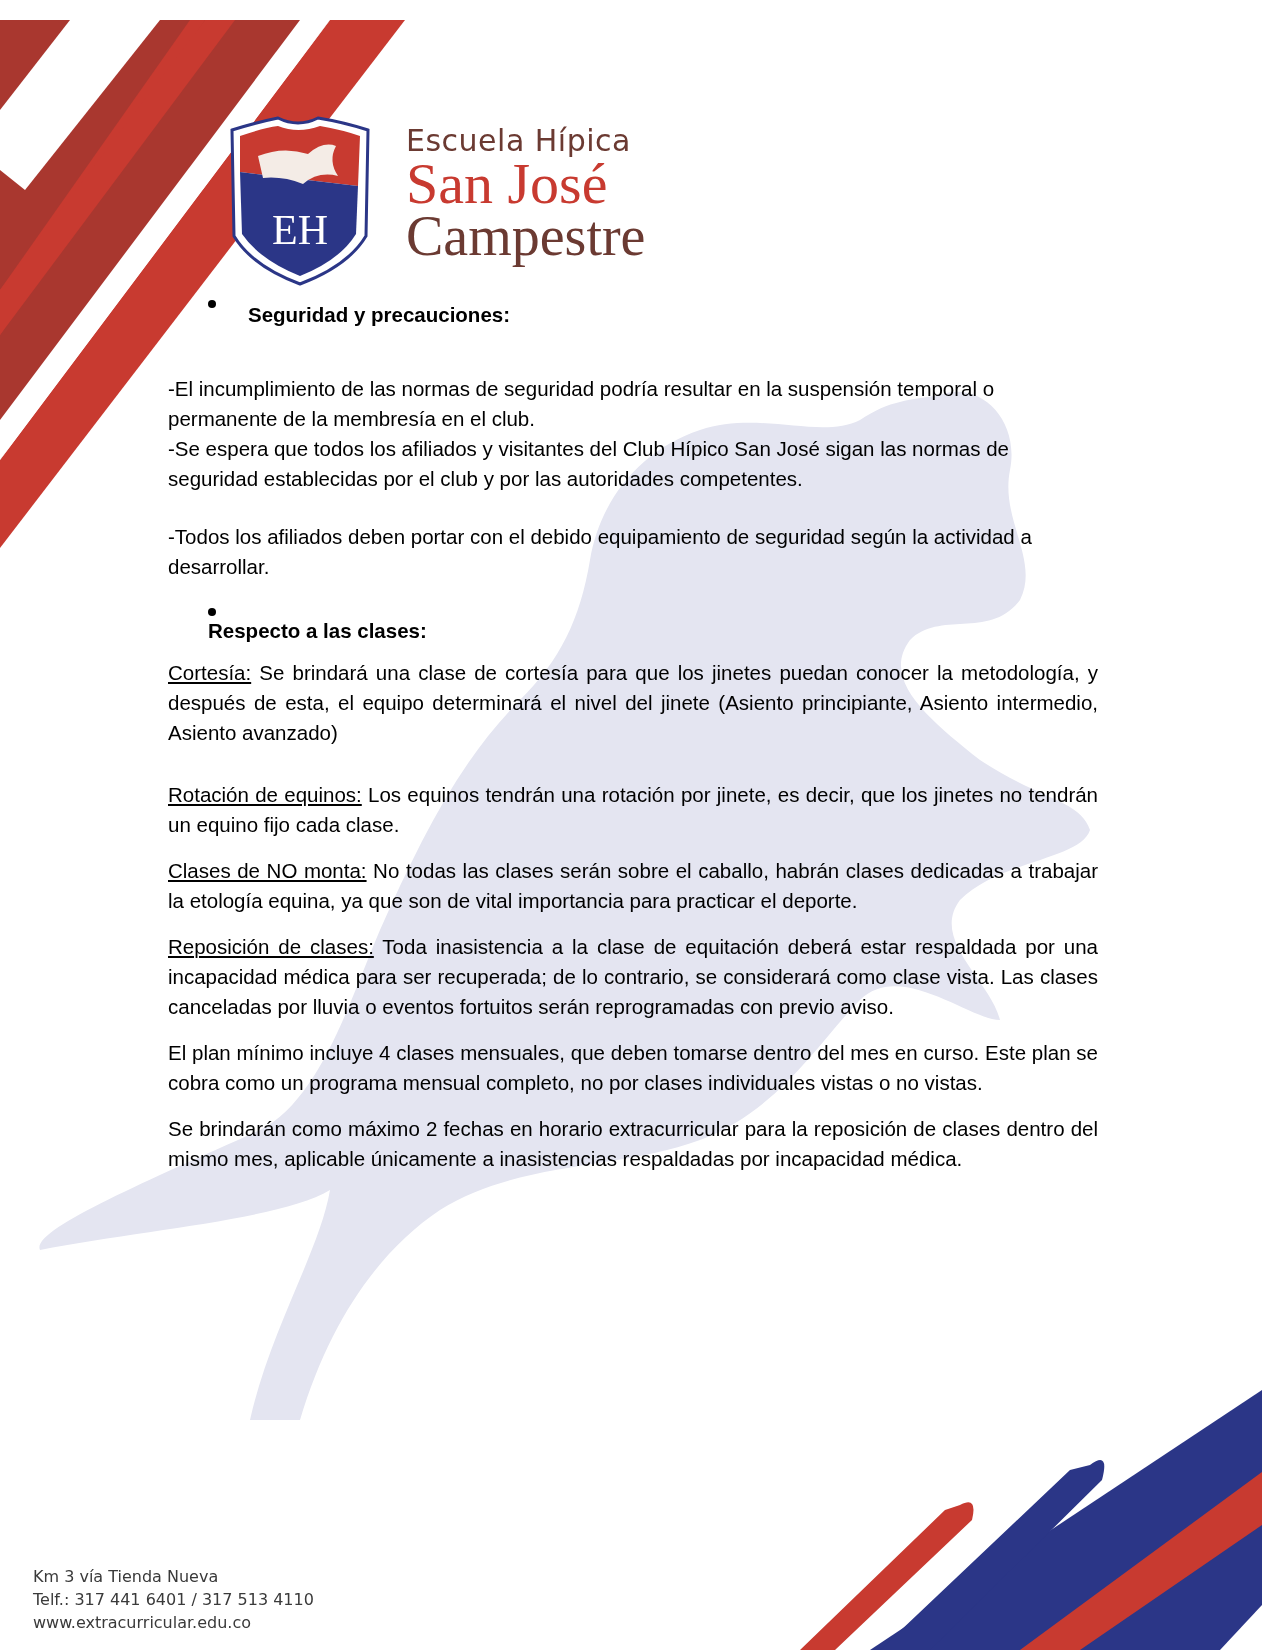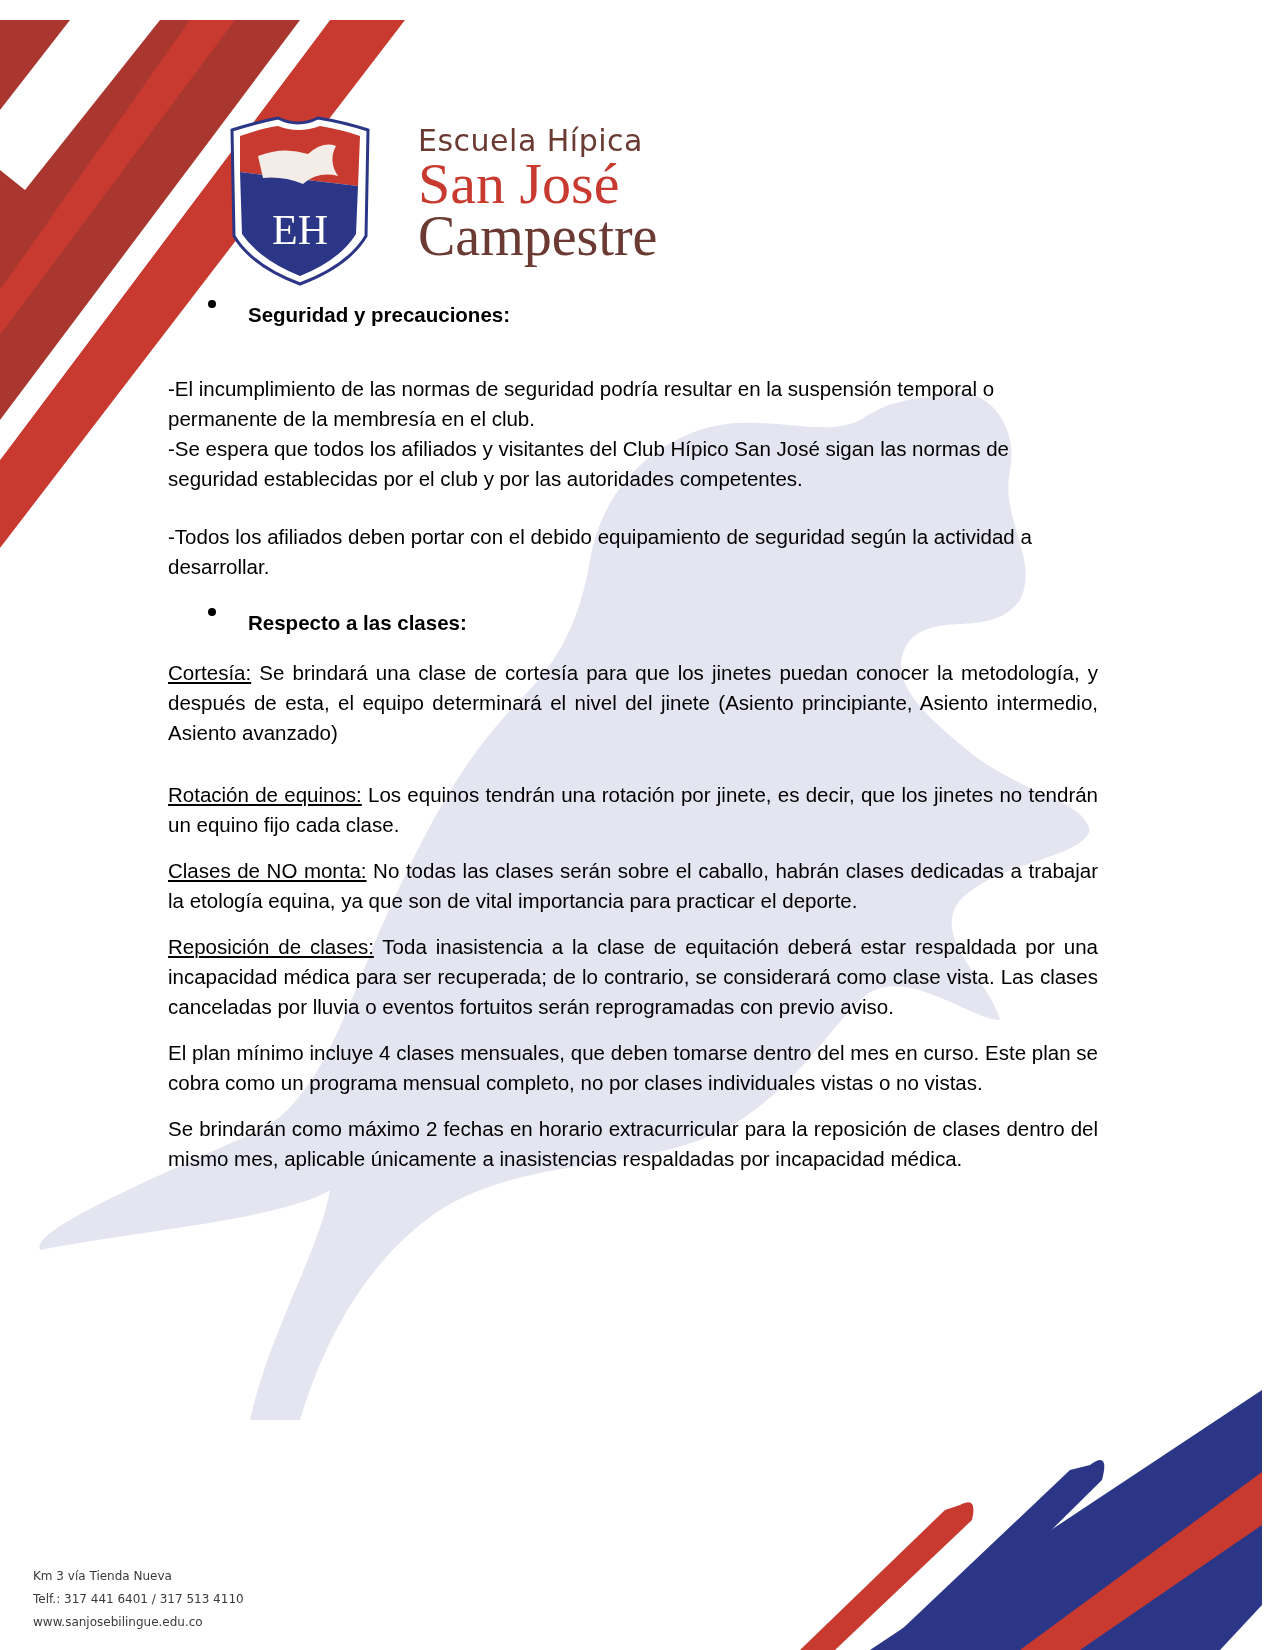--- a/index.html
+++ b/index.html
@@ -1,31 +1,31 @@
 <!DOCTYPE html>
 <html><head>
 <meta charset="utf-8">
 <style>
   html, body { margin:0; padding:0; }
   body { width:1275px; height:1650px; position:relative; overflow:hidden; background:#ffffff;
          font-family:"Liberation Sans", sans-serif; color:#000; }
   .deco { position:absolute; left:0; top:0; width:1275px; height:1650px; pointer-events:none; }
   .logo { position:absolute; left:228px; top:116px; width:460px; height:170px; }
-  .brand-text { position:absolute; left:418px; top:124px; }
+  .brand-text { position:absolute; left:406px; top:124px; }
   .brand-line1 { font-family:"DejaVu Sans", sans-serif; font-size:30px; color:#6b3a32; letter-spacing:0.5px; line-height:34px; }
   .brand-line2 { font-family:"Liberation Serif", serif; font-size:58px; color:#c83a30; line-height:52px; }
   .brand-line3 { font-family:Liberation Serif, serif; font-size:56px; color:#6b3a32; line-height:52px; }
   .content { position:absolute; left:168px; top:300px; width:930px; font-size:20.5px; line-height:30px; }
   .heading { display:flex; align-items:flex-start; font-weight:bold; margin-left:40px; height:46px; }
   .heading .bullet { width:8px; height:8px; border-radius:50%; background:#000; margin-right:32px; }
   .para { margin:0; }
   .para.gap-big { margin-top:28px; }
   .justify { text-align:justify; text-align-last:left; }
   .label { text-decoration:underline; }
-  .footer { position:absolute; left:33px; top:1565px; font-family:"DejaVu Sans", sans-serif; font-size:12px; line-height:23px; color:#3a3a3a; }
+  .footer { position:absolute; left:33px; top:1565px; font-family:"DejaVu Sans", sans-serif; font-size:16px; line-height:23px; color:#3a3a3a; }
 </style>
 </head>
 <body>
 
 <svg class="deco" viewBox="0 0 1275 1650" xmlns="http://www.w3.org/2000/svg">
 
   <g fill="#e4e5f1">
     <path d="M940 395 C980 380 1020 420 1010 470 C1000 520 1040 560 1020 600 C990 640 940 610 910 640 C880 680 930 720 980 760 C1040 800 1080 800 1090 830 C1080 860 1000 860 960 900 C930 940 990 980 1000 1020 C970 1020 900 960 860 1000 C820 1040 780 1110 700 1140 C620 1170 520 1160 440 1210 C380 1250 330 1320 300 1420 L250 1420 C270 1330 320 1250 330 1190 C280 1220 140 1230 40 1250 C30 1230 150 1180 260 1130 C320 1100 350 1000 380 930 C420 840 460 760 520 700 C560 660 580 620 590 560 C600 500 640 450 700 430 C760 410 820 440 860 420 C890 400 910 400 940 395 Z"></path>
   </g>
 
@@ -64,21 +64,21 @@
 
   <div class="heading" style="margin-bottom:16px;">
     <span class="bullet"></span>
     <span>Seguridad y precauciones:</span>
   </div>
 
   <p class="para gap-big">-El incumplimiento de las normas de seguridad podría resultar en la suspensión temporal o permanente de la membresía en el club.</p>
   <p class="para">-Se espera que todos los afiliados y visitantes del Club Hípico San José sigan las normas de seguridad establecidas por el club y por las autoridades competentes.</p>
   <p class="para gap-big">-Todos los afiliados deben portar con el debido equipamiento de seguridad según la actividad a desarrollar.</p>
 
-  <div class="heading" style="margin-top:26px;margin-bottom:4px;">
+  <div class="heading" style="margin-top:26px;margin-bottom:4px;flex-direction:column;">
     <span class="bullet"></span>
     <span>Respecto a las clases:</span>
   </div>
 
   <p class="para justify" style="margin-top:0;">
     <span class="label">Cortesía:</span><span> Se brindará una clase de cortesía para que los jinetes puedan conocer la metodología, y después de esta, el equipo determinará el nivel del jinete (Asiento principiante, Asiento intermedio, Asiento avanzado)</span>
   </p>
   <p class="para justify" style="margin-top:32px;">
     <span class="label">Rotación de equinos:</span><span> Los equinos tendrán una rotación por jinete, es decir, que los jinetes no tendrán un equino fijo cada clase.</span>
   </p>
@@ -88,14 +88,14 @@
   <p class="para justify" style="margin-top:16px;">
     <span class="label">Reposición de clases:</span><span> Toda inasistencia a la clase de equitación deberá estar respaldada por una incapacidad médica para ser recuperada; de lo contrario, se considerará como clase vista. Las clases canceladas por lluvia o eventos fortuitos serán reprogramadas con previo aviso.</span>
   </p>
   <p class="para justify" style="margin-top:16px;">El plan mínimo incluye 4 clases mensuales, que deben tomarse dentro del mes en curso. Este plan se cobra como un programa mensual completo, no por clases individuales vistas o no vistas.</p>
   <p class="para justify" style="margin-top:16px;">Se brindarán como máximo 2 fechas en horario extracurricular para la reposición de clases dentro del mismo mes, aplicable únicamente a inasistencias respaldadas por incapacidad médica.</p>
 </div>
 
 <div class="footer">
   <div>Km 3 vía Tienda Nueva</div>
   <div>Telf.: 317 441 6401 / 317 513 4110</div>
-  <div>www.sanjosebilingue.edu.co</div>
+  <div>www.extracurricular.edu.co</div>
 </div>
 
 </body></html>

